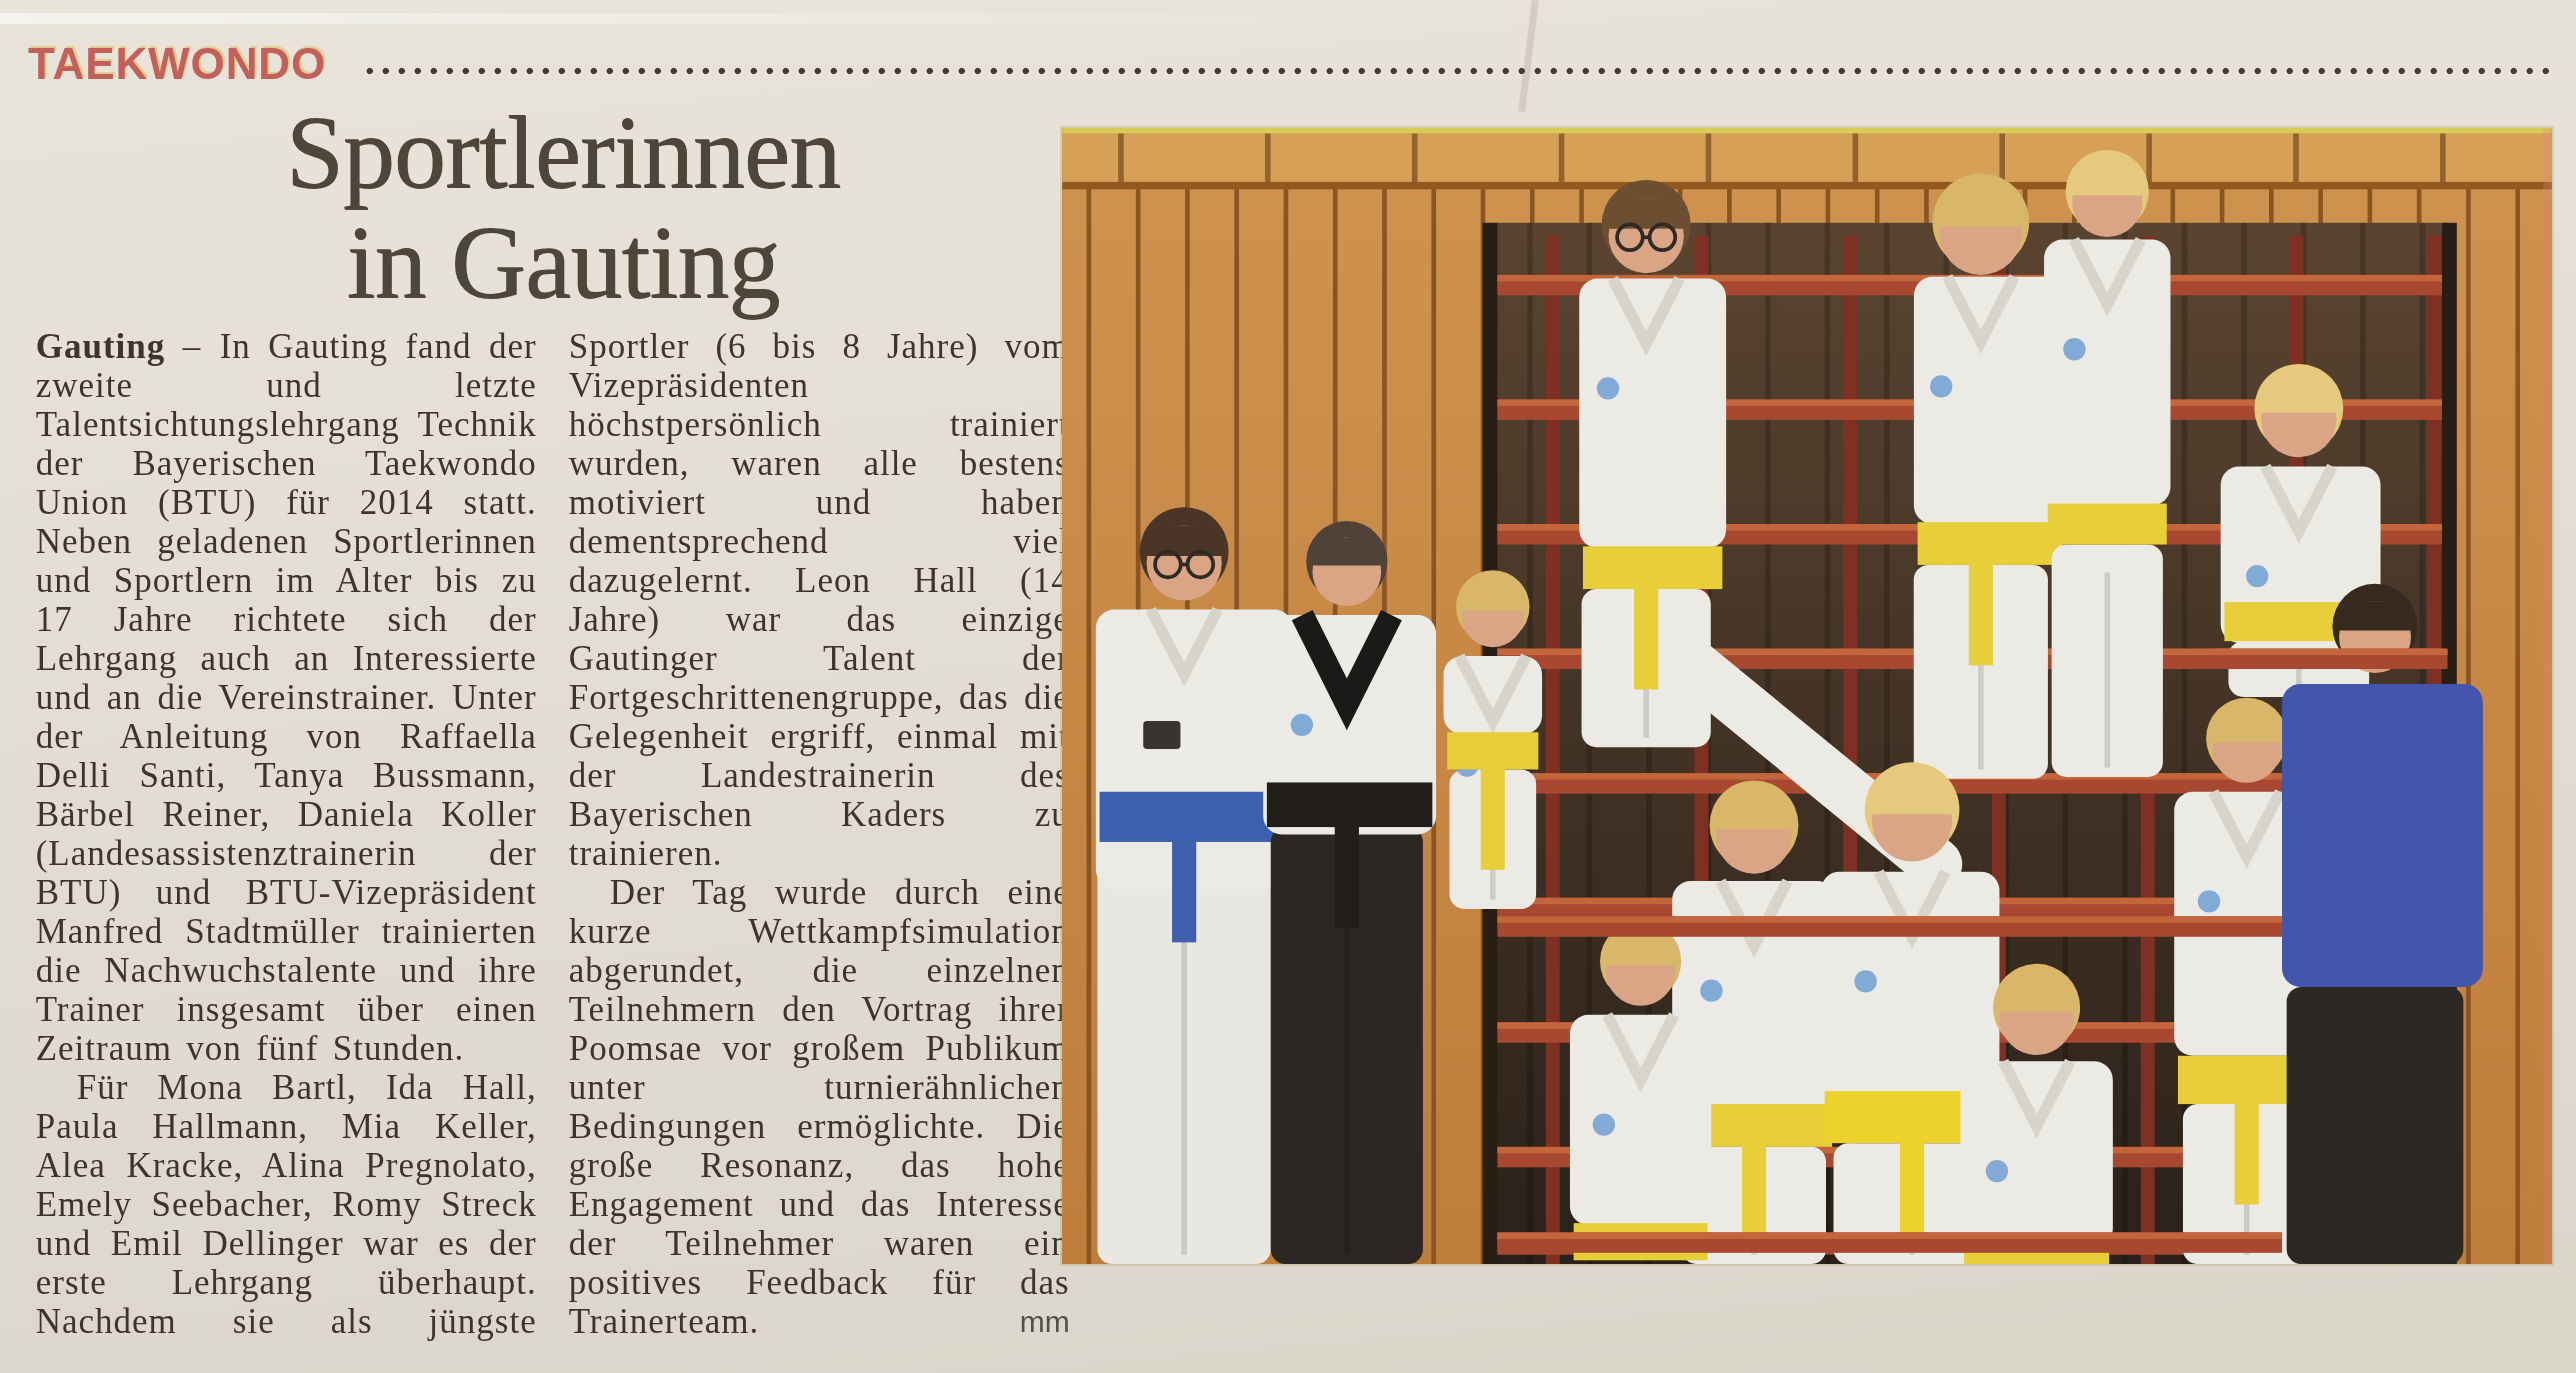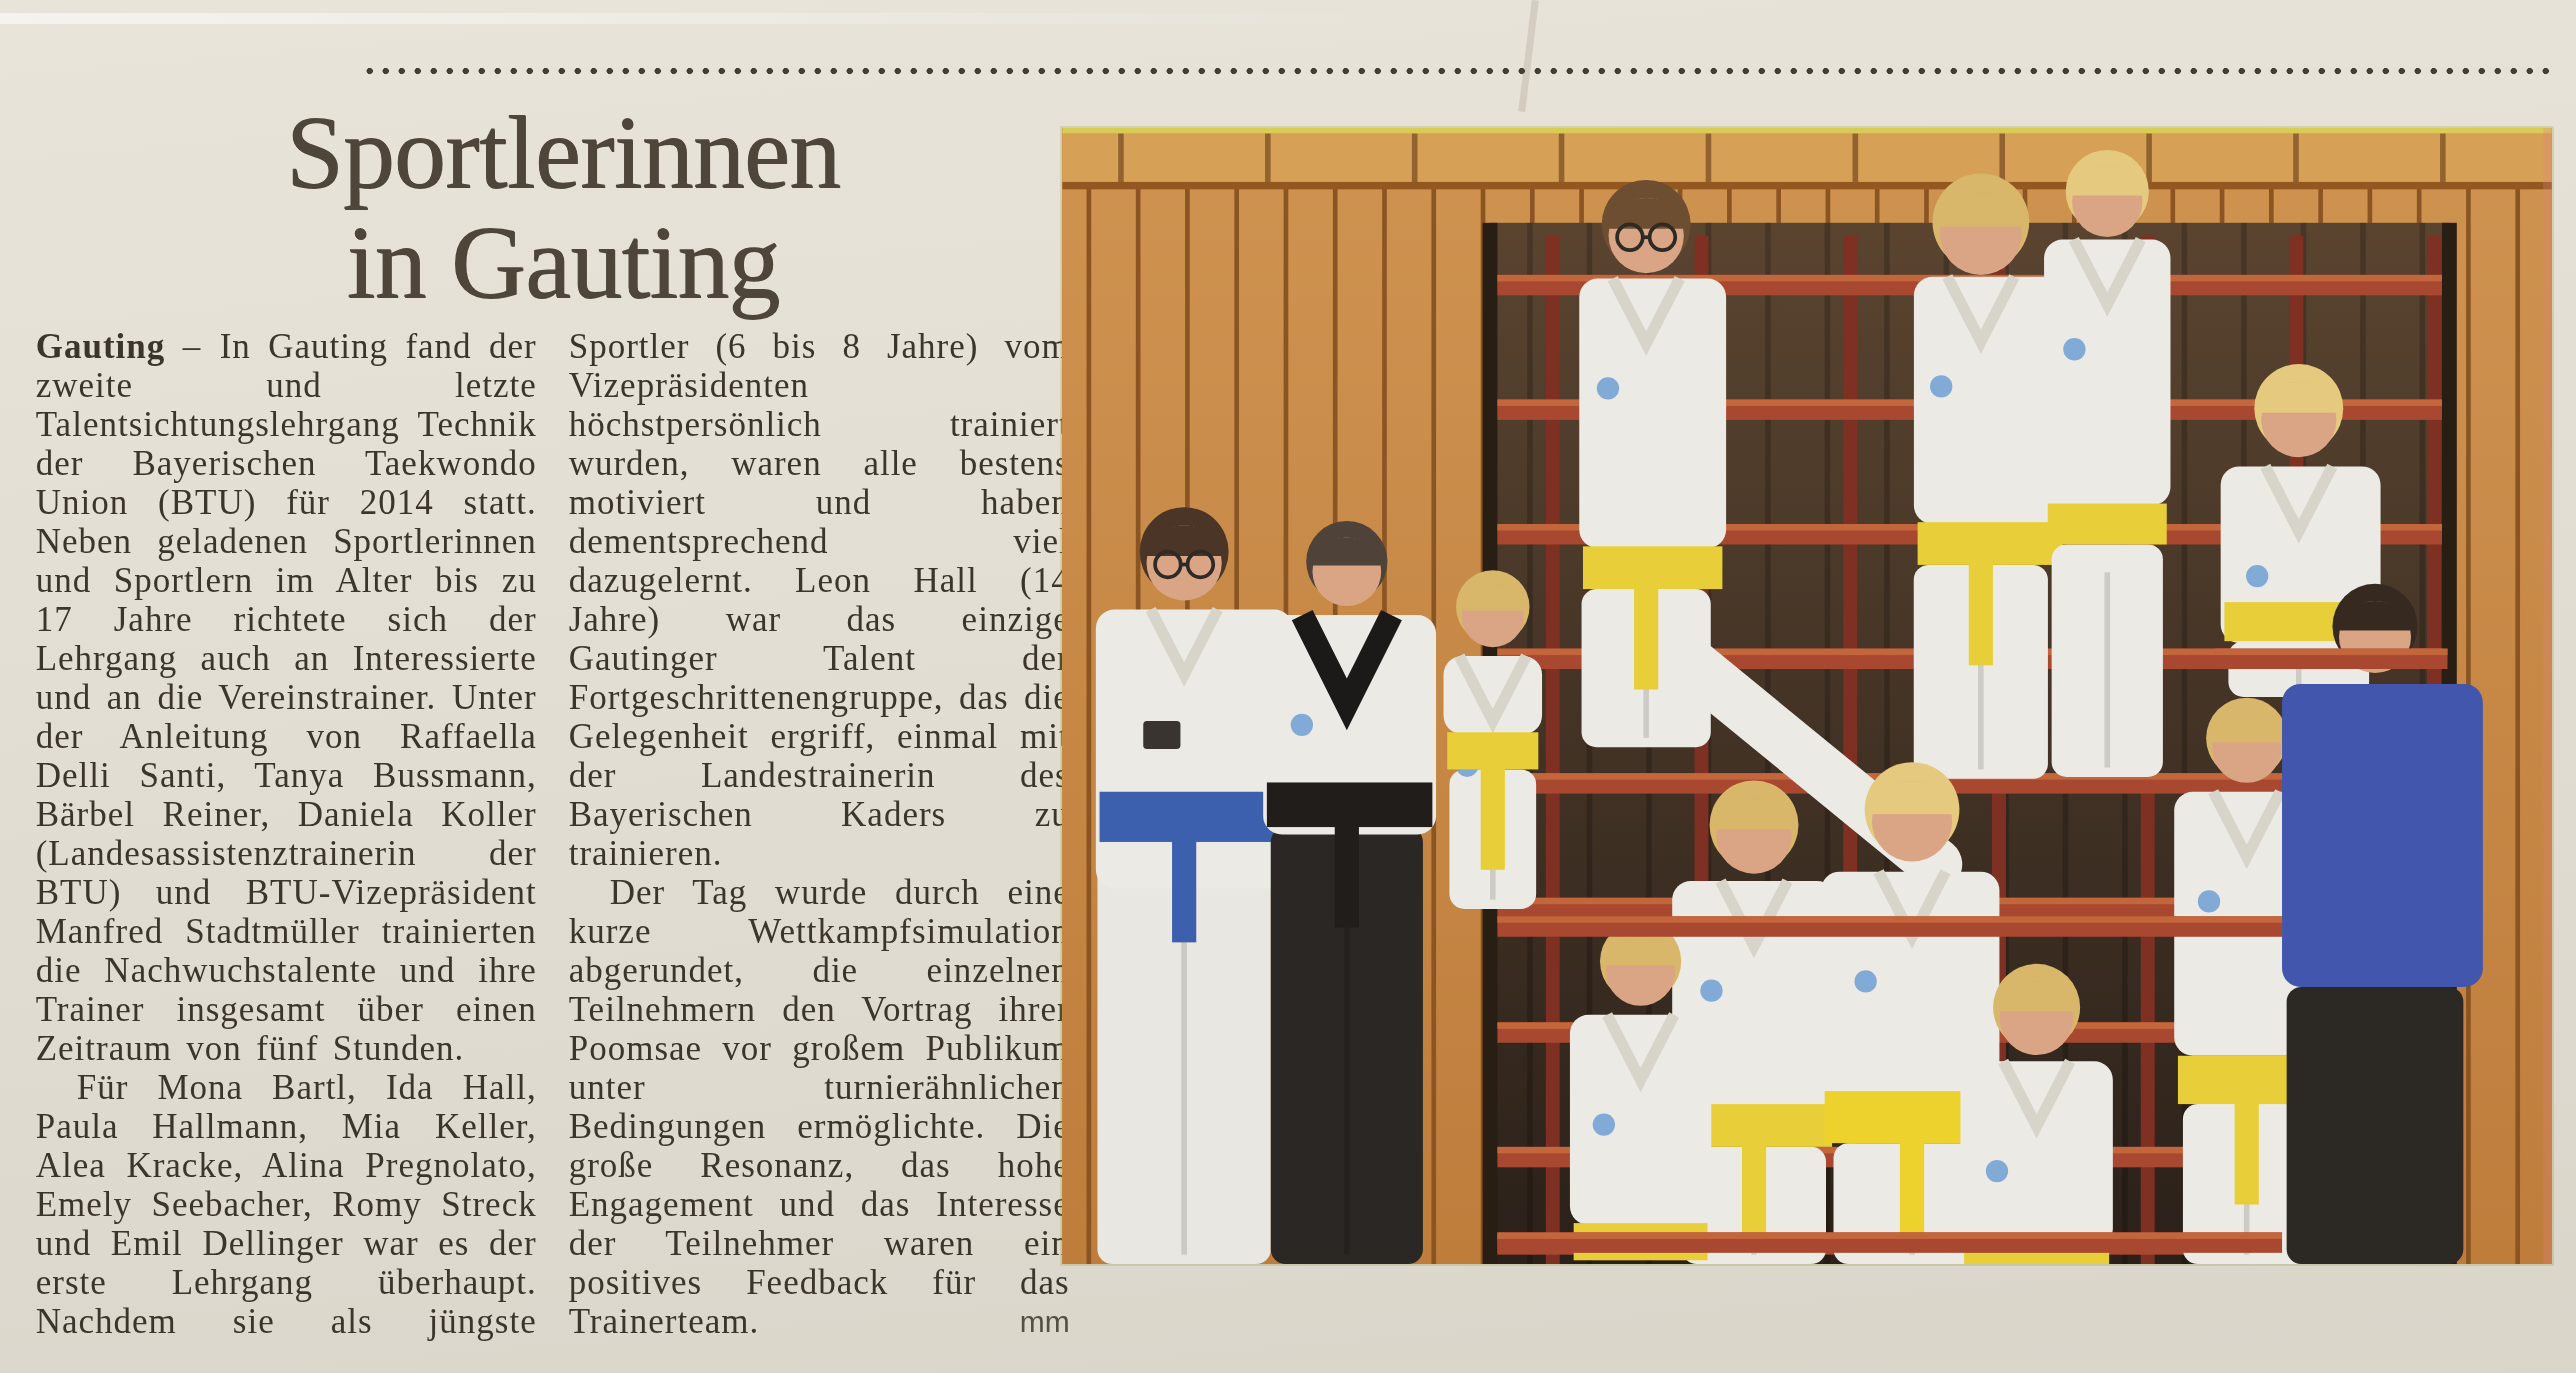--- a/index.html
+++ b/index.html
@@ -56,20 +56,21 @@
   }
 </style>
 </head>
 <body>
 
 <div class="page">
 
   <div class="crease-h"></div>
   <div class="crease-v"></div>
 
+  <div class="kicker">TAEKWONDO</div>
   <div class="kicker-rule"></div>
 
   <h1 class="headline" style="margin:0;font-weight:normal;">
     <span>Sportlerinnen</span><br>
     <span>in Gauting</span>
   </h1>
 
   <div class="columns" lang="de">
       <p class="para"><span class="lead">Gauting</span> – In Gauting fand der zweite und letzte Talentsichtungslehrgang Technik der Bayerischen Taekwondo Union (BTU) für 2014 statt. Neben geladenen Sportlerinnen und Sportlern im Alter bis zu 17 Jahre richtete sich der Lehrgang auch an Interessierte und an die Vereinstrainer. Unter der Anleitung von Raffaella Delli Santi, Tanya Bussmann, Bärbel Reiner, Daniela Koller (Landesassistenztrainerin der BTU) und BTU-Vizepräsident Manfred Stadtmüller trainierten die Nachwuchstalente und ihre Trainer insgesamt über einen Zeitraum von fünf Stunden.</p>
       <p class="para indent">Für Mona Bartl, Ida Hall, Paula Hallmann, Mia Keller, Alea Kracke, Alina Pregnolato, Emely Seebacher, Romy Streck und Emil Dellinger war es der erste Lehrgang überhaupt. Nachdem sie als jüngste Sportler (6 bis 8 Jahre) vom Vizepräsidenten höchstpersönlich trainiert wurden, waren alle bestens motiviert und haben dementsprechend viel dazugelernt. Leon Hall (14 Jahre) war das einzige Gautinger Talent der Fortgeschrittenengruppe, das die Gelegenheit ergriff, einmal mit der Landestrainerin des Bayerischen Kaders zu trainieren.</p>

